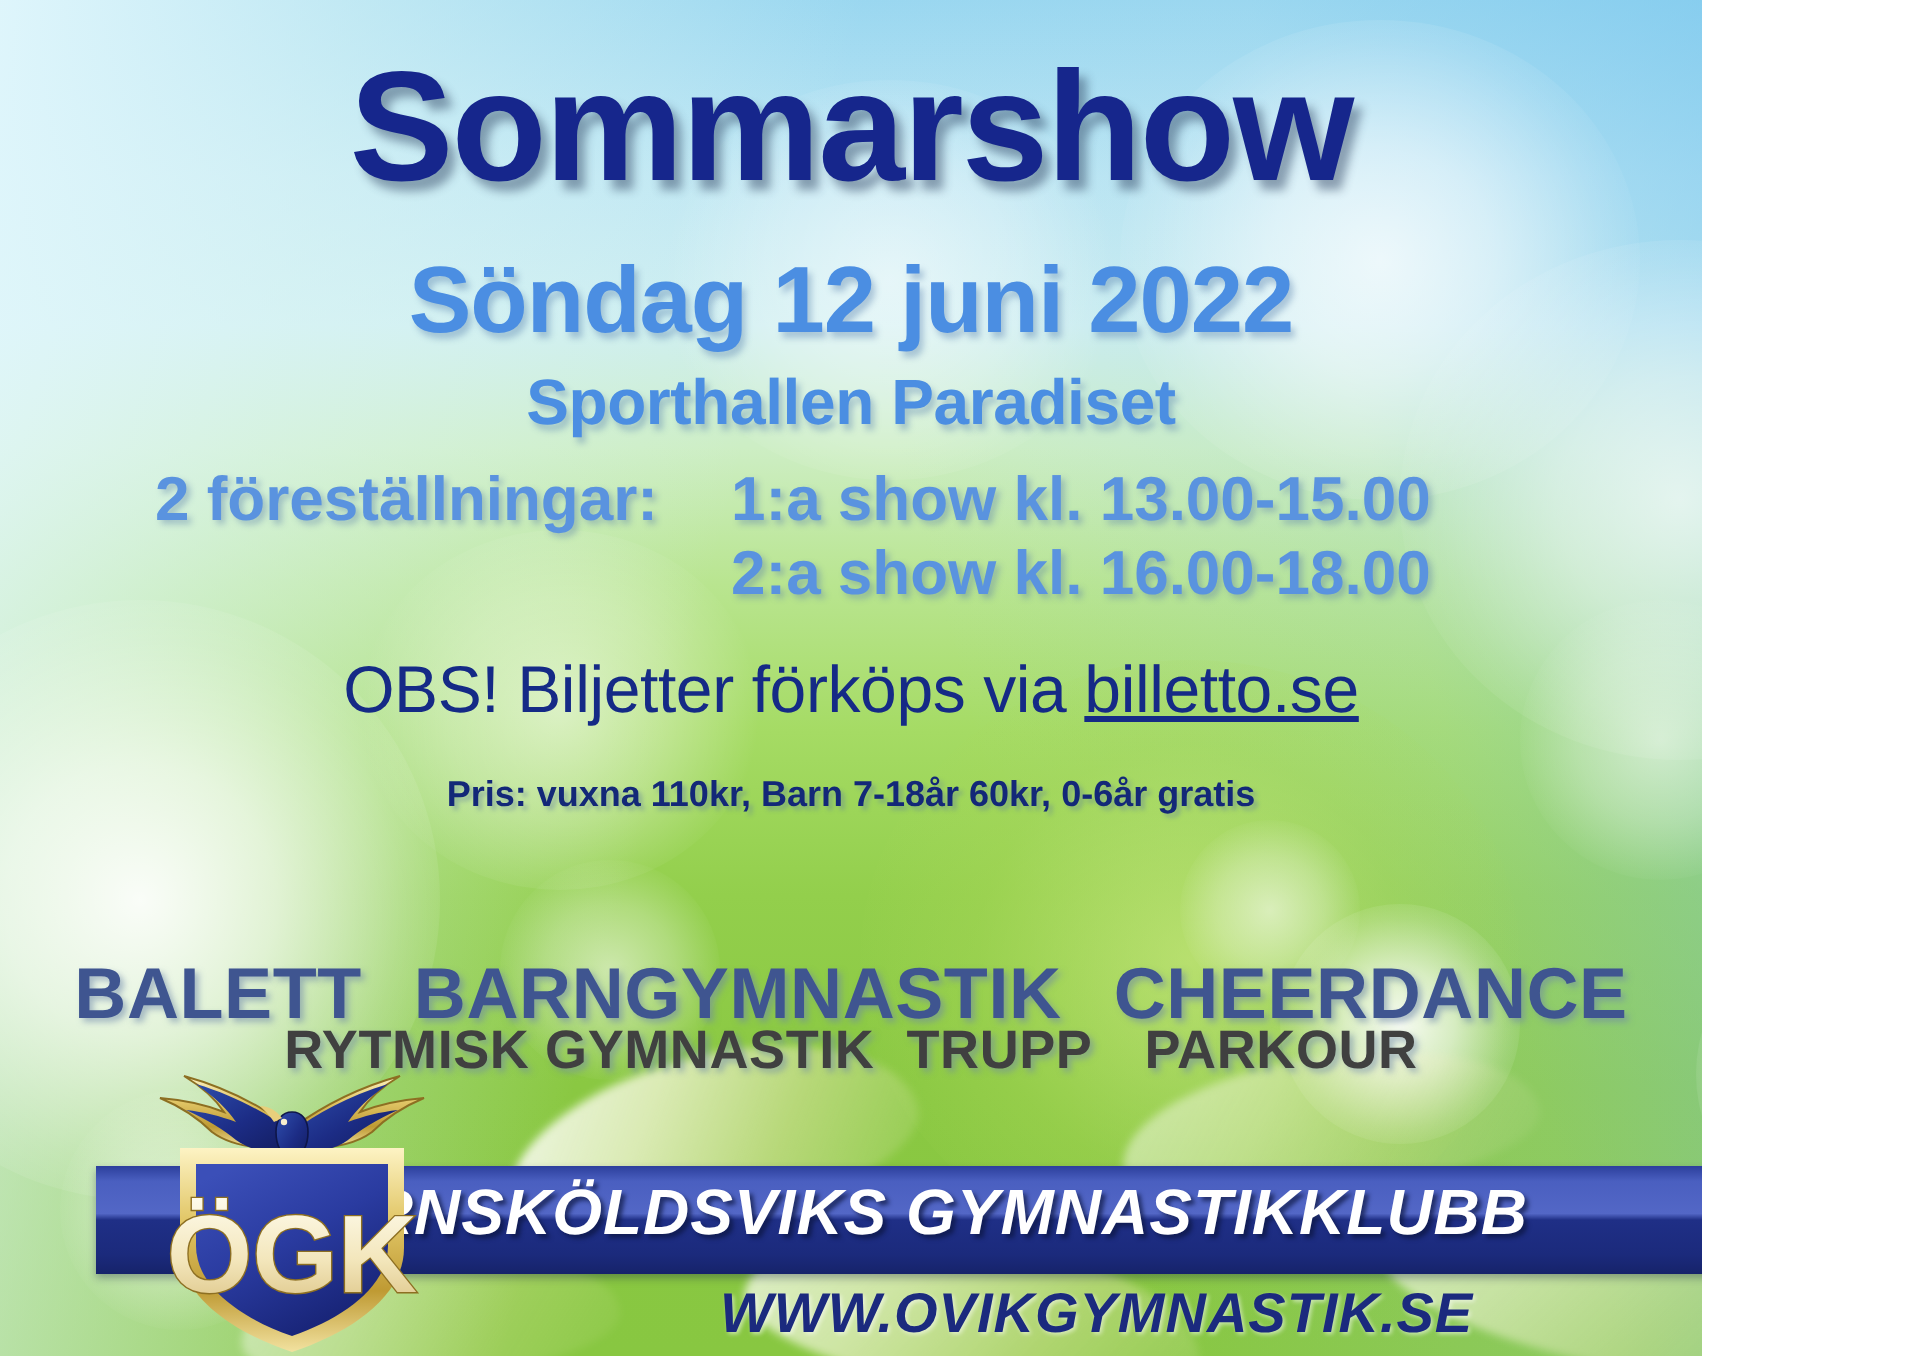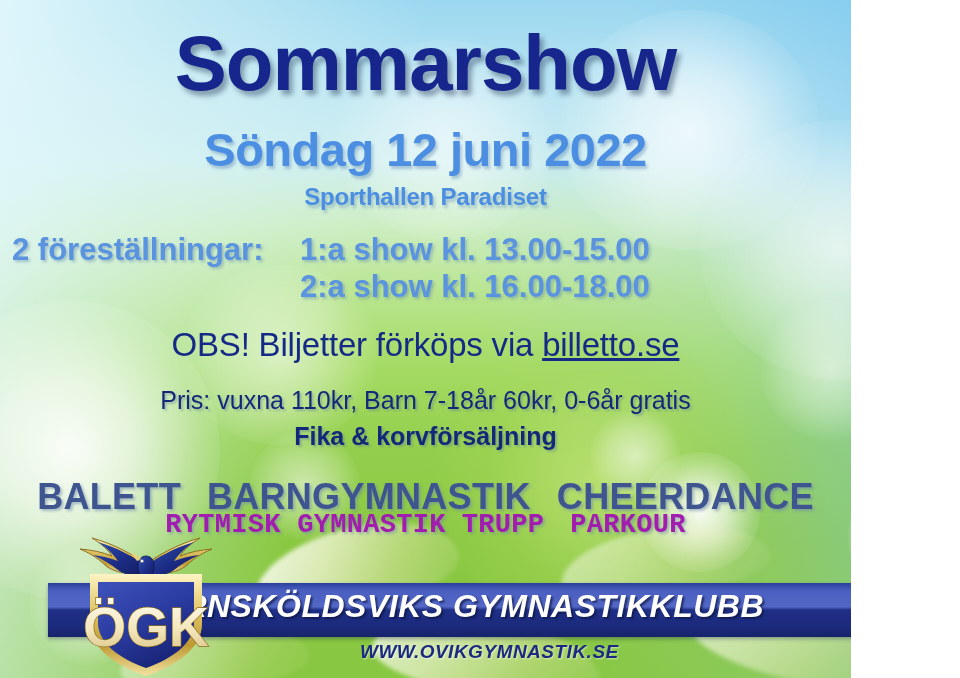--- a/index.html
+++ b/index.html
@@ -116,35 +116,36 @@
     top: 126px;
     font-size: 47px;
     font-weight: bold;
     color: #4b8ee2;
     letter-spacing: -0.5px;
     text-shadow: 2px 3px 3px rgba(90,130,175,0.42);
   }
 
   .venue {
     top: 185px;
-    font-size: 24px;
+    font-size: 32px;
     font-weight: bold;
     color: #4b8ee2;
     letter-spacing: -0.2px;
     text-shadow: 2px 3px 3px rgba(90,130,175,0.42);
   }
 
   .shows-wrap {
     position: absolute;
     top: 232px;
     left: 0;
     right: 0;
   }
   .show-row {
     display: flex;
+    justify-content: center;
     align-items: baseline;
     white-space: nowrap;
     line-height: 1.18;
   }
   .show-label,
   .show-time {
     font-size: 31px;
     font-weight: bold;
     color: #5a93df;
     text-shadow: 2px 2px 3px rgba(95,130,170,0.45);
@@ -167,22 +168,22 @@
     color: #152a86;
     letter-spacing: -0.2px;
   }
   .tickets u {
     text-decoration: underline;
     text-underline-offset: 2px;
   }
 
   .price {
     top: 388px;
-    font-size: 25px;
-    font-weight: normal;
+    font-size: 18px;
+    font-weight: bold;
     color: #132878;
     text-shadow: 2px 2px 2px rgba(90,120,160,0.40);
   }
   .fika {
     top: 424px;
     font-size: 25px;
     font-weight: bold;
     color: #132878;
     text-shadow: 2px 2px 2px rgba(90,120,160,0.40);
   }
@@ -192,24 +193,23 @@
     font-size: 36px;
     font-weight: bold;
     color: #3f5590;
     letter-spacing: 0.3px;
     text-shadow: 2px 2px 3px rgba(110,135,170,0.55);
   }
   .disc2 {
     top: 512px;
     font-size: 27px;
     font-weight: bold;
-    color: #a21caf;
+    color: #404040;
     letter-spacing: 0.3px;
     text-shadow: 2px 2px 3px rgba(110,135,170,0.55);
-    font-family: Liberation Mono, monospace;
   }
   .disc-word { display: inline-block; }
   .gap-lg { display: inline-block; width: 26px; }
   .gap-sm { display: inline-block; width: 16px; }
 
   
   .band {
     position: absolute;
     left: 48px;
     top: 583px;
@@ -235,21 +235,21 @@
     font-style: italic;
     color: #ffffff;
     letter-spacing: 0.5px;
     white-space: nowrap;
     text-shadow: 2px 2px 2px rgba(10,20,60,0.65);
   }
   .band-url {
     position: absolute;
     left: 360px;
     top: 641px;
-    font-size: 19px;
+    font-size: 28px;
     font-weight: bold;
     font-style: italic;
     color: #1b2a7e;
     letter-spacing: 0.5px;
     white-space: nowrap;
     text-shadow: 1px 1px 2px rgba(255,255,255,0.55);
   }
 
   
   .crest {
@@ -305,21 +305,20 @@
       </div>
       <div class="show-row">
         <span class="show-label"></span>
         <span class="show-time">2:a show kl. 16.00-18.00</span>
       </div>
     </div>
 
     <div class="line tickets"><span>OBS! Biljetter förköps via </span><u>billetto.se</u></div>
 
     <div class="line price">Pris: vuxna 110kr, Barn 7-18år 60kr, 0-6år gratis</div>
-    <div class="line fika">Fika &amp; korvförsäljning</div>
 
     <div class="line disc1"><span class="disc-word">BALETT</span><span class="gap-lg"></span><span class="disc-word">BARNGYMNASTIK</span><span class="gap-lg"></span><span class="disc-word">CHEERDANCE</span></div>
 
     <div class="line disc2"><span class="disc-word">RYTMISK GYMNASTIK</span><span class="gap-sm"></span><span class="disc-word">TRUPP</span><span class="gap-lg"></span><span class="disc-word">PARKOUR</span></div>
   </div>
 
   <div class="band"></div>
   <div class="band-text">ÖRNSKÖLDSVIKS GYMNASTIKKLUBB</div>
   <div class="band-url">WWW.OVIKGYMNASTIK.SE</div>
 

